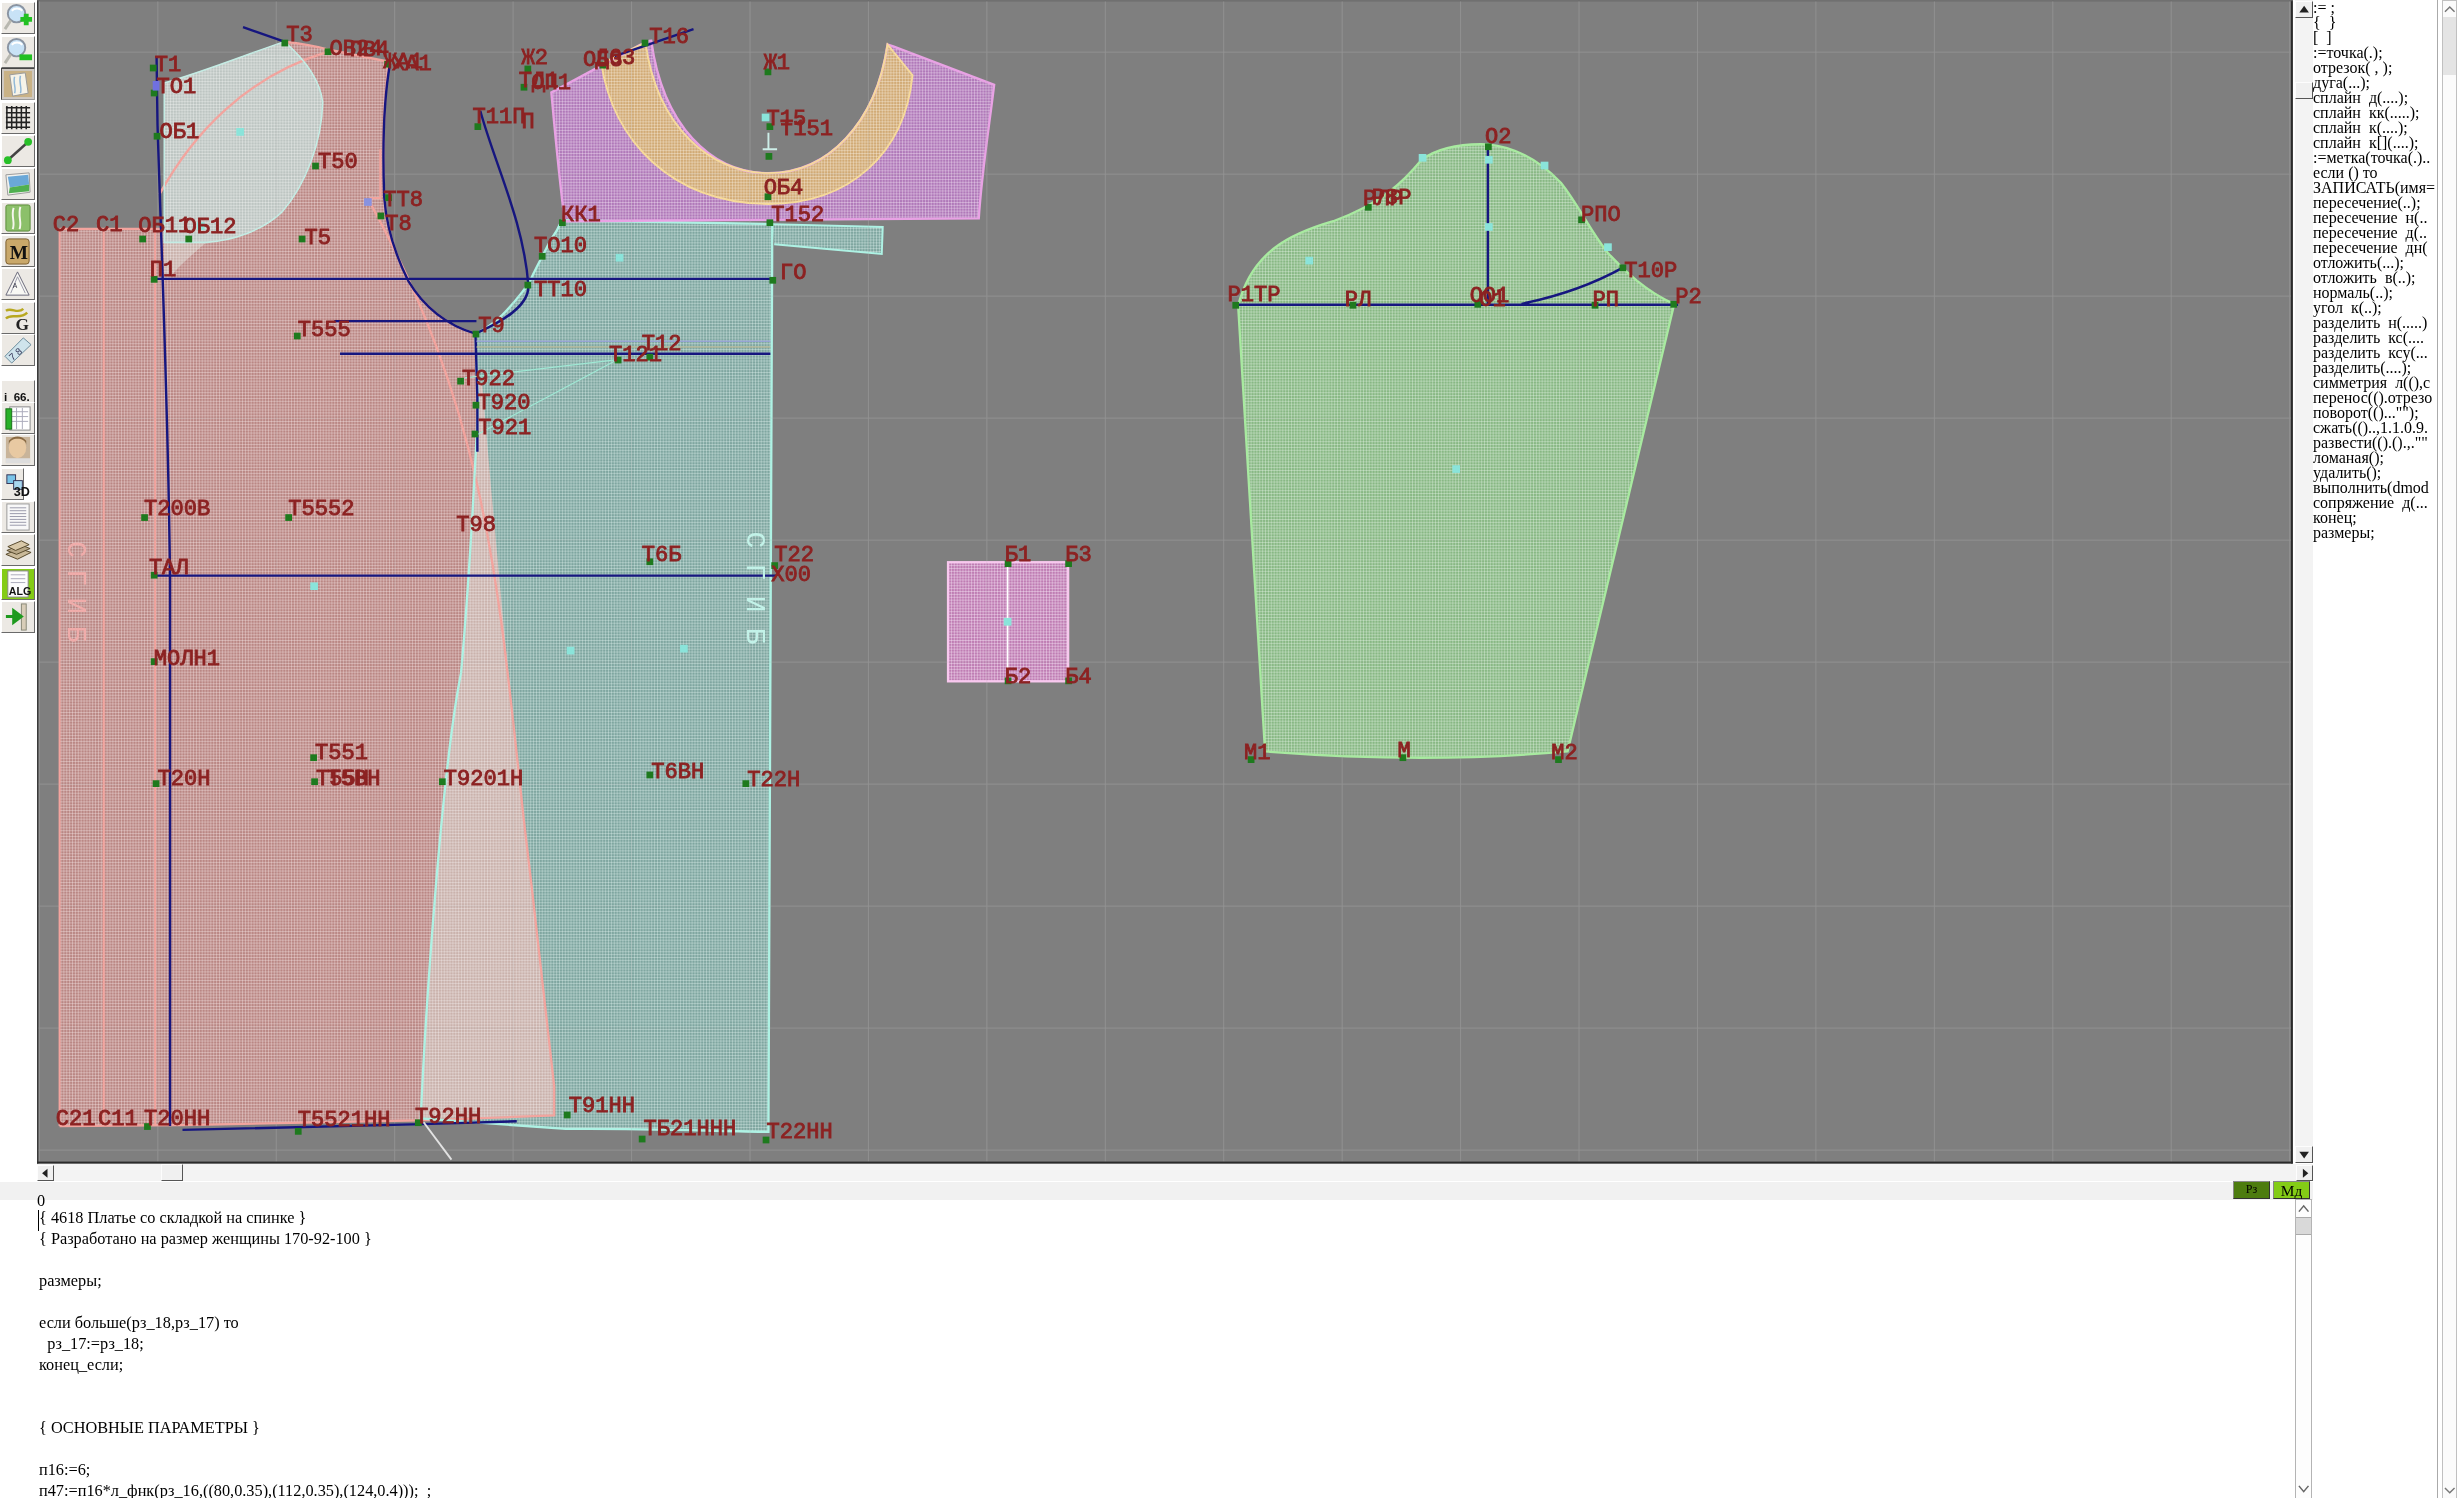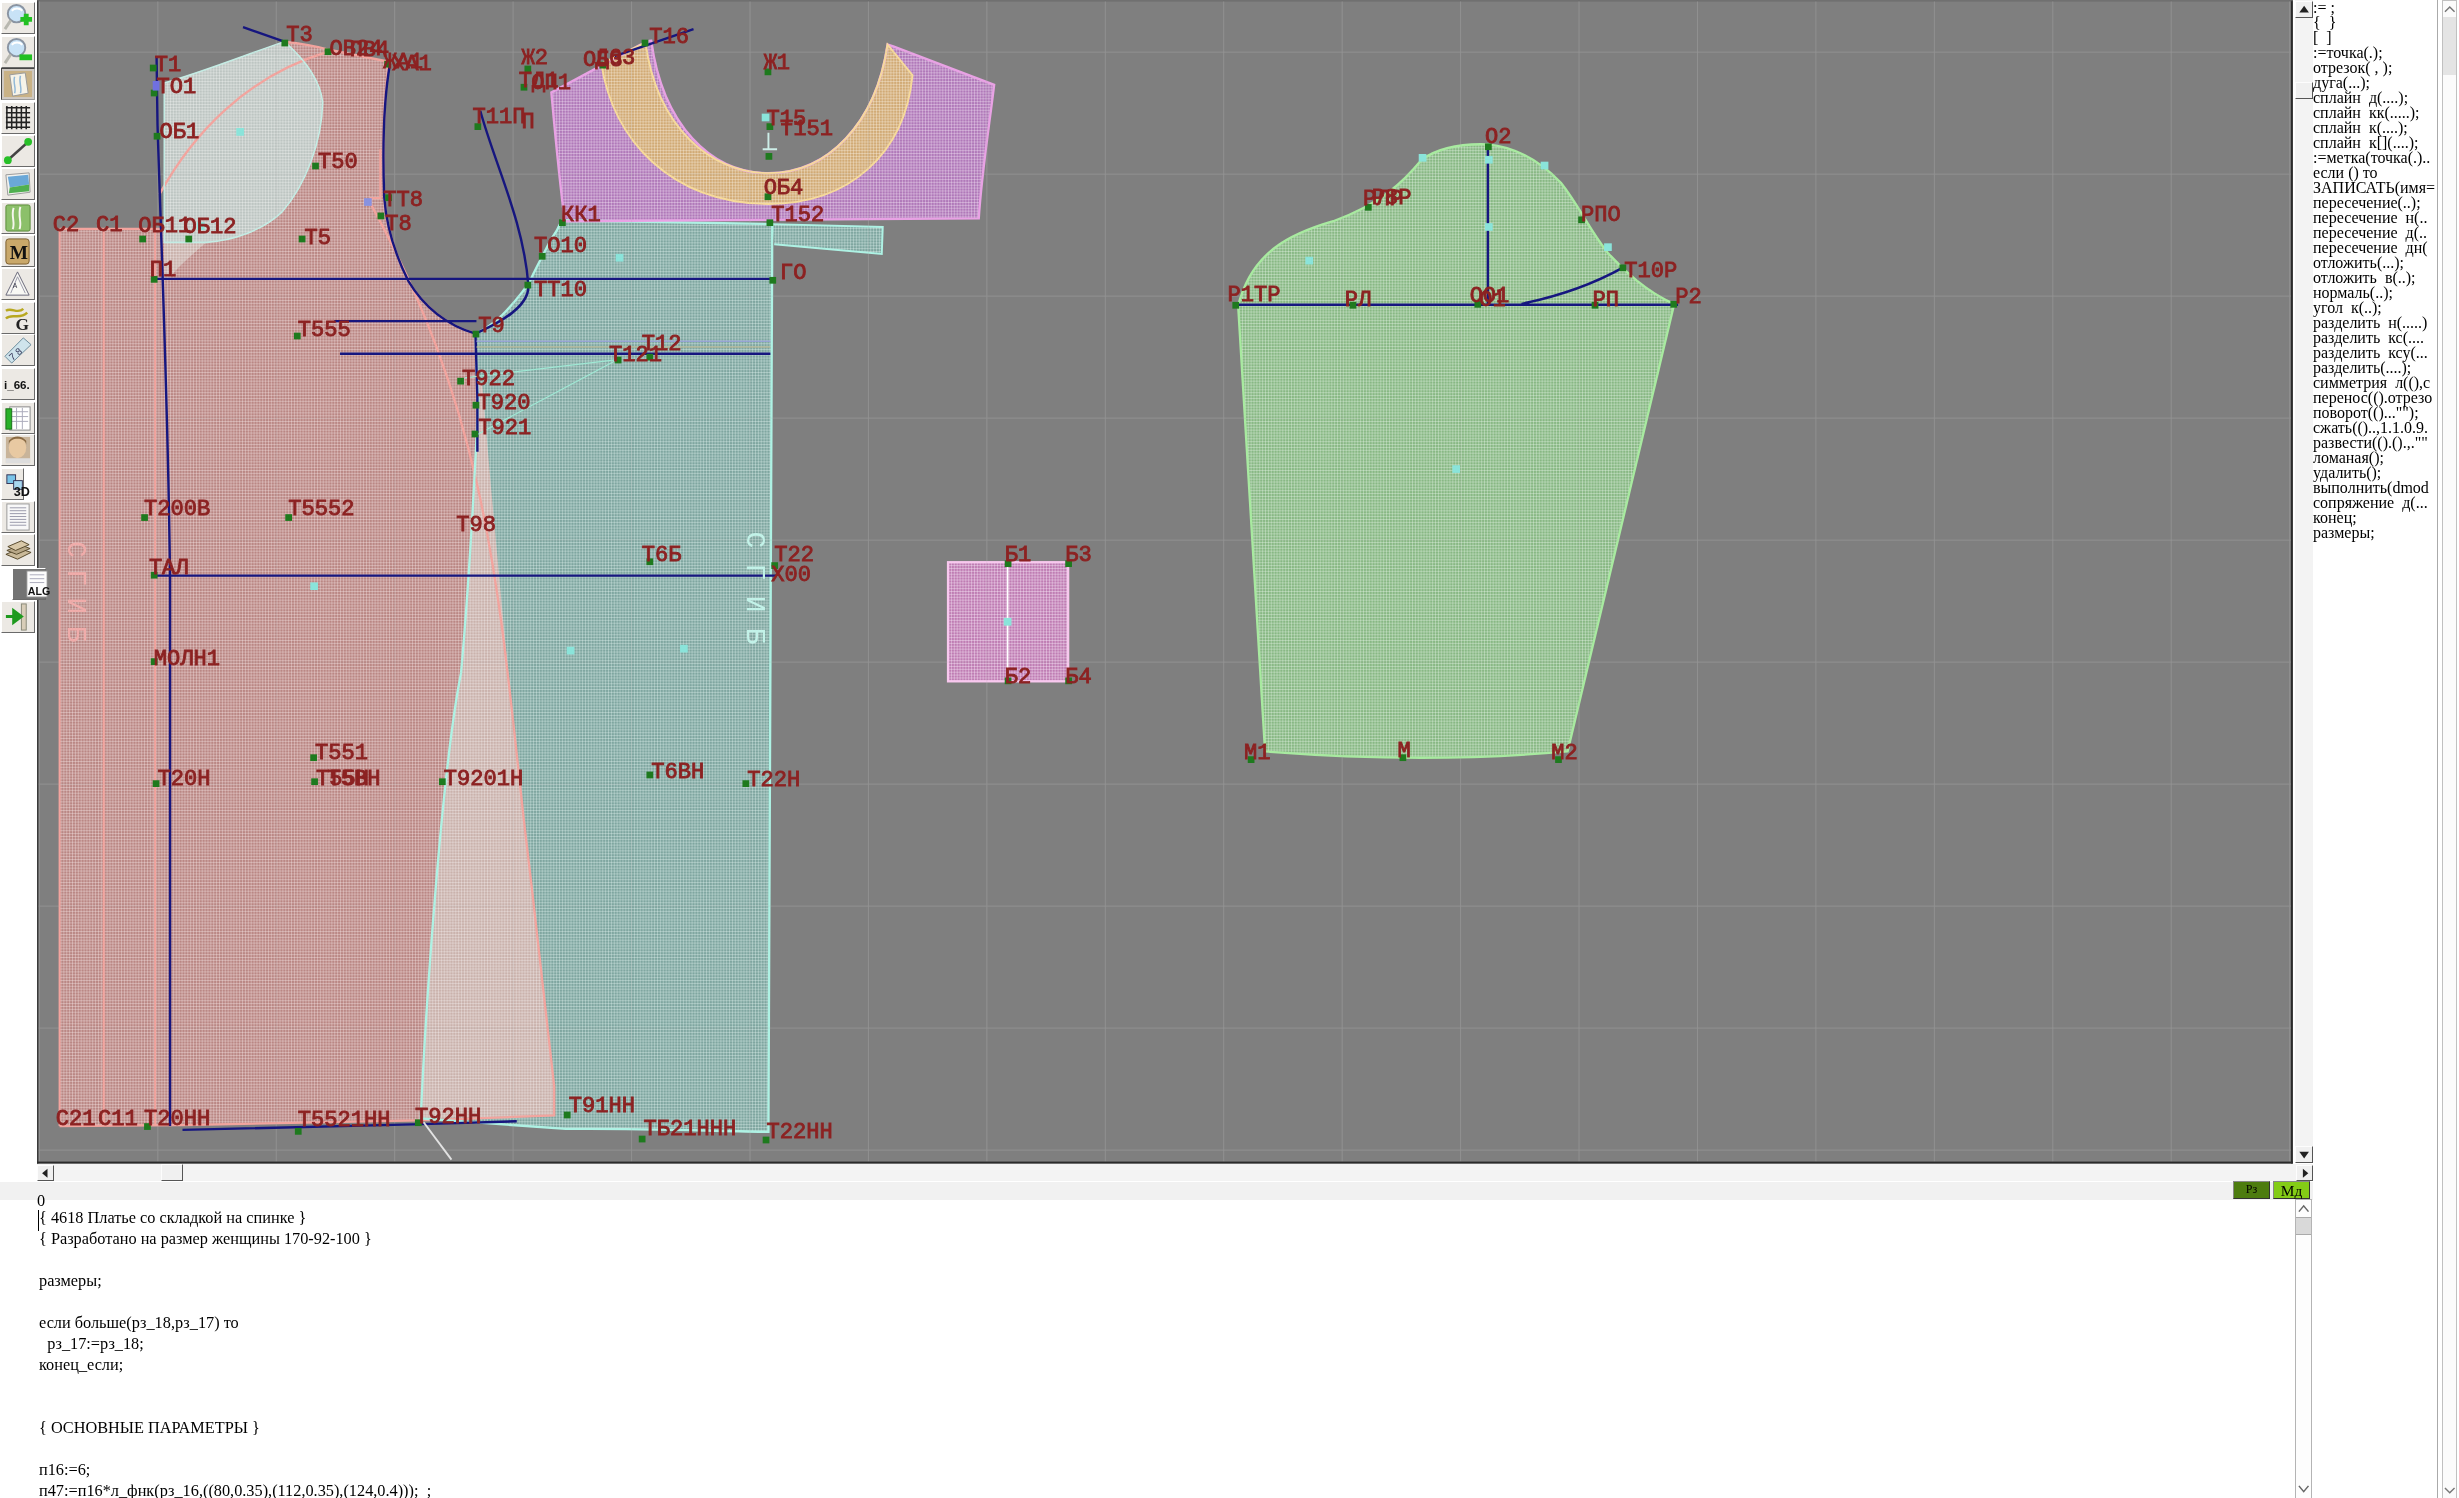--- a/index.html
+++ b/index.html
@@ -301,21 +301,21 @@
       <text x="11" y="20" font-size="7" fill="#334">A</text>
     </svg></div>
 <div class="abs" style="left:1px;top:302px;width:34px;height:32px;background:#ece9e4;border-top:1px solid #fff;border-left:1px solid #fff;border-right:1px solid #6a6a6a;border-bottom:1px solid #6a6a6a;"><svg width="32" height="30" viewBox="0 0 33 31">
       <path d="M4,8 C10,4 16,12 22,6 M4,16 C10,10 18,18 26,10" stroke="#b8a820" stroke-width="2.5" fill="none"></path>
       <text x="14" y="28" font-family="Liberation Serif" font-size="18" font-weight="700" fill="#222">G</text>
     </svg></div>
 <div class="abs" style="left:1px;top:334px;width:34px;height:32px;background:#ece9e4;border-top:1px solid #fff;border-left:1px solid #fff;border-right:1px solid #6a6a6a;border-bottom:1px solid #6a6a6a;"><svg width="32" height="30" viewBox="0 0 33 31">
       <path d="M3,22 L22,3 L30,10 L10,29 Z" fill="#cfe4ec" stroke="#6a8a9a"></path>
       <text x="8" y="25" font-size="10" fill="#335" transform="rotate(-40 12 22)">7 8</text>
     </svg></div>
-<div class="abs" style="left:1px;top:368px;width:34px;height:32px;background:#ece9e4;border-top:1px solid #fff;border-left:1px solid #fff;border-right:1px solid #6a6a6a;border-bottom:1px solid #6a6a6a;"><svg width="32" height="30" viewBox="0 0 33 31">
+<div class="abs" style="left:1px;top:380px;width:34px;height:32px;background:#ece9e4;border-top:1px solid #fff;border-left:1px solid #fff;border-right:1px solid #6a6a6a;border-bottom:1px solid #6a6a6a;"><svg width="32" height="30" viewBox="0 0 33 31">
       <text x="2" y="21" font-family="Liberation Sans" font-size="12" font-weight="700" fill="#111">i_66.</text>
     </svg></div>
 <div class="abs" style="left:1px;top:402px;width:34px;height:32px;background:#ece9e4;border-top:1px solid #fff;border-left:1px solid #fff;border-right:1px solid #6a6a6a;border-bottom:1px solid #6a6a6a;"><svg width="32" height="30" viewBox="0 0 33 31">
       <rect x="8" y="4" width="21" height="24" fill="#fff" stroke="#888"></rect>
       <path d="M10,9h17M10,14h17M10,19h17M15,5v22M21,5v22" stroke="#aab"></path>
       <rect x="4" y="6" width="6" height="21" fill="#28b028" stroke="#187018"></rect>
     </svg></div>
 <div class="abs" style="left:1px;top:434px;width:34px;height:32px;background:#ece9e4;border-top:1px solid #fff;border-left:1px solid #fff;border-right:1px solid #6a6a6a;border-bottom:1px solid #6a6a6a;"><svg width="32" height="30" viewBox="0 0 33 31">
       <rect x="4" y="2" width="25" height="27" fill="#c8b49a"></rect>
       <ellipse cx="16" cy="13" rx="9" ry="11" fill="#e8c9a2"></ellipse>
@@ -329,21 +329,21 @@
     </svg></div>
 <div class="abs" style="left:1px;top:501px;width:34px;height:32px;background:#ece9e4;border-top:1px solid #fff;border-left:1px solid #fff;border-right:1px solid #6a6a6a;border-bottom:1px solid #6a6a6a;"><svg width="32" height="30" viewBox="0 0 33 31">
       <rect x="5" y="2" width="23" height="27" fill="#f8f8f8" stroke="#999"></rect>
       <path d="M8,6h17M8,9h17M8,12h17M8,15h17M8,18h17M8,21h17M8,24h17" stroke="#99a" stroke-width="1"></path>
     </svg></div>
 <div class="abs" style="left:1px;top:534px;width:34px;height:32px;background:#ece9e4;border-top:1px solid #fff;border-left:1px solid #fff;border-right:1px solid #6a6a6a;border-bottom:1px solid #6a6a6a;"><svg width="32" height="30" viewBox="0 0 33 31">
       <path d="M4,20 L18,14 L30,18 L16,25 Z" fill="#caba9a" stroke="#55482a"></path>
       <path d="M5,16 L19,10 L29,14 L15,20 Z" fill="#b8a888" stroke="#55482a"></path>
       <path d="M6,12 L20,6 L28,10 L14,16 Z" fill="#d8c8a8" stroke="#55482a"></path>
     </svg></div>
-<div class="abs" style="left:12px;top:568px;width:34px;height:32px;background:#737373;border-top:1px solid #fff;border-left:1px solid #fff;border-right:1px solid #6a6a6a;border-bottom:1px solid #6a6a6a;padding-left:8px;"><svg width="32" height="30" viewBox="0 0 33 31">
+<div class="abs" style="left:1px;top:568px;width:34px;height:32px;background:#84cc16;border-top:1px solid #fff;border-left:1px solid #fff;border-right:1px solid #6a6a6a;border-bottom:1px solid #6a6a6a;"><svg width="32" height="30" viewBox="0 0 33 31">
       <rect x="6" y="2" width="21" height="27" fill="#fcfcfc" stroke="#888"></rect>
       <path d="M9,6h15M9,10h15M9,14h15" stroke="#aab"></path>
       <text x="7" y="27" font-family="Liberation Sans" font-size="11" font-weight="700" fill="#111">ALG</text>
     </svg></div>
 <div class="abs" style="left:1px;top:601px;width:34px;height:32px;background:#ece9e4;border-top:1px solid #fff;border-left:1px solid #fff;border-right:1px solid #6a6a6a;border-bottom:1px solid #6a6a6a;"><svg width="32" height="30" viewBox="0 0 33 31">
       <rect x="20" y="2" width="5" height="27" fill="#d8cdb8" stroke="#887"></rect>
       <path d="M4,15 h14 M12,9 L20,15 L12,21 Z" stroke="#1e9a1e" stroke-width="3" fill="#1e9a1e"></path>
     </svg></div>
 <div class="abs" style="left:2295px;top:0;width:18px;height:1163px;background:#f3f3f3;"></div>
 <div class="abs btn3" style="left:2295px;top:1px;width:18px;height:17.3px;background:#f0f0f0;"><svg width="16.3" height="15.4" viewBox="0 0 16 16">

